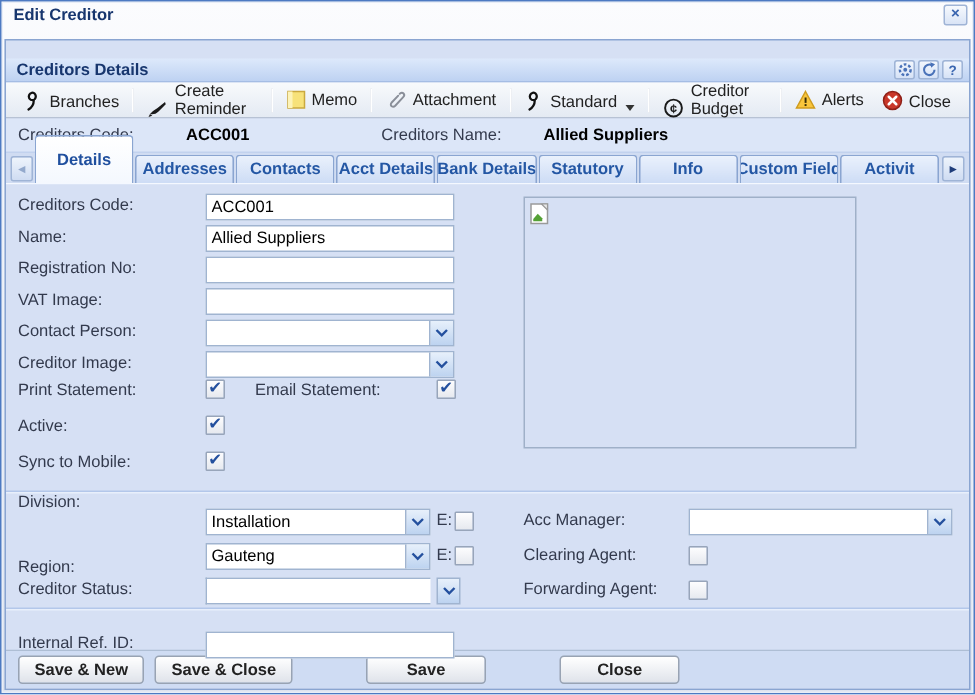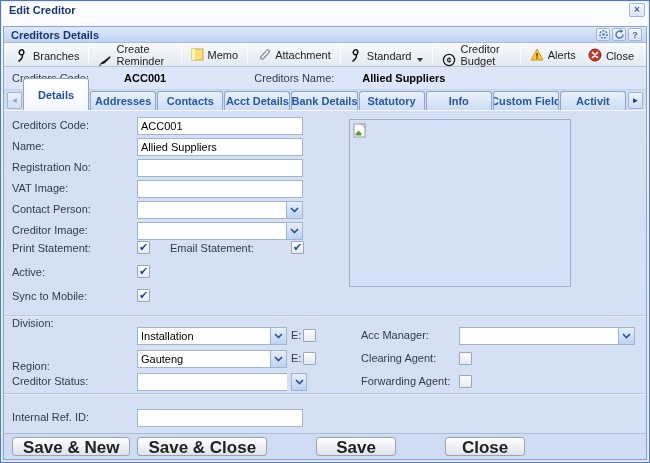--- a/index.html
+++ b/index.html
@@ -14,21 +14,21 @@
   .titlebar .title { font-weight:bold; color:#17366e; font-size:11px; }
   .win-close { width:16px; height:14px; border:1px solid #9fb4d6; border-radius:2px;
                background:linear-gradient(#f6f9fd,#d9e4f6); color:#3b66b0; font-weight:bold; font-size:10px;
                line-height:12px; text-align:center; cursor:pointer; }
 
   
   .panel { flex:1; margin:0 2px 2px 2px; border:1px solid #8aa5d1; background:#d6e0f4;
            display:flex; flex-direction:column; overflow:hidden; }
 
   .panel-header { height:16px; background:linear-gradient(#dde9fb,#bed2f2); border-bottom:1px solid #a5bde4;
-                  display:flex; align-items:center; justify-content:space-between; padding:0 4px 0 7px; }
+                  display:flex; align-items:center; justify-content:space-between; padding:0 4px 0 7px;margin-top:12px; }
   .panel-header .ph-title { font-weight:bold; color:#17366e; }
   .ph-icons { display:flex; gap:2px; }
   .ph-btn { width:14px; height:13px; border:1px solid #9fb4d6; border-radius:2px;
             background:linear-gradient(#f3f7fd,#d6e2f6); display:flex; align-items:center; justify-content:center;
             color:#3b66b0; font-size:9px; font-weight:bold; cursor:pointer; }
 
   
   .toolbar { height:24px; background:linear-gradient(#f8fafc,#e4eaf3); border-bottom:1px solid #b7c2d4;
              display:flex; align-items:center; padding:0 6px; }
   .tb-item { display:flex; align-items:flex-end; gap:4px; padding:2px 6px; border-radius:2px; cursor:pointer; color:#222; }
@@ -58,21 +58,21 @@
   .tab.selected { background:linear-gradient(#ffffff,#f4f8fe); color:#1f4f9e; height:32px; }
 
   
   .content { flex:1; position:relative; background:#d6e0f4; }
   .section { position:absolute; left:0; right:0; }
   .sec1 { top:0; height:205px; border-bottom:1px solid #b3c7ea; box-shadow:0 1px 0 #e8effb; }
   .sec2 { top:206px; height:77px; border-bottom:1px solid #b3c7ea; box-shadow:0 1px 0 #e8effb; }
   .sec3 { top:284px; bottom:0; }
 
   .f-label { position:absolute; left:8px; color:#333a4d; }
-  .r-label { position:absolute; left:345px; color:#333a4d;margin-left:12px; }
+  .r-label { position:absolute; left:345px; color:#333a4d; }
 
   .tbox { position:absolute; height:18px; background:#fff; border:1px solid #a0b4d0; font-family:"Liberation Sans",sans-serif;
           font-size:11px; padding:0 3px; color:#000; }
   .combo { position:absolute; height:18px; background:#fff; border:1px solid #a0b4d0; display:flex; }
   .combo .cval { flex:1; padding:2px 3px; color:#000; white-space:nowrap; overflow:hidden; }
   .combo .cbtn { width:16px; border-left:1px solid #a0b4d0; background:linear-gradient(#e7f0fb,#bdd3f0);
                  display:flex; align-items:center; justify-content:center; cursor:pointer; }
   .chevbtn { position:absolute; width:16px; height:18px; border:1px solid #a0b4d0;
              background:linear-gradient(#e7f0fb,#bdd3f0); display:flex; align-items:center; justify-content:center; cursor:pointer; }
 
@@ -81,21 +81,21 @@
               text-align:center; cursor:pointer; overflow:hidden; }
 
   .img-box { position:absolute; left:345px; top:8px; width:222px; height:168px; border:1px solid #9fb0c8; }
 
   .e-label { position:absolute; color:#333a4d; }
 
   
   .button-bar { height:26px; background:#cfdcf3; border-top:1px solid #aebed4; display:flex; align-items:center;
                 padding:0 8px; gap:7px; }
   .btn { height:19px; padding:0 10px; min-width:56px; border:1px solid #98a3b3; border-radius:3px;
-         background:linear-gradient(#ffffff,#dfe3ea); color:#222; font-weight:bold; font-size:17px; cursor:pointer;
+         background:linear-gradient(#ffffff,#dfe3ea); color:#222; font-weight:bold; font-size:11px; cursor:pointer;
          font-family:"Liberation Sans",sans-serif; }
   .btn.wide { min-width:80px;margin-left:42px; }
 
   svg { display:block; }
 </style>
 </head>
 <body>
 
 <div class="dialog">
 

